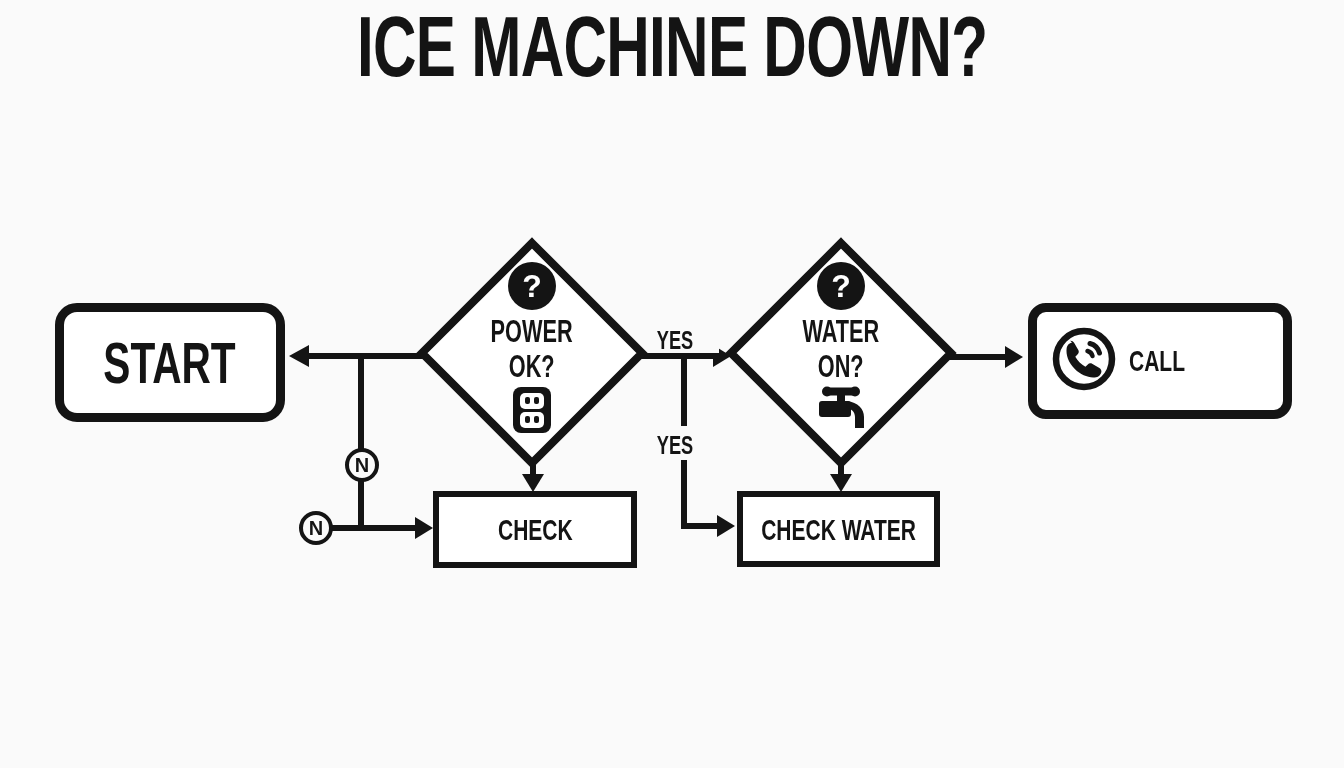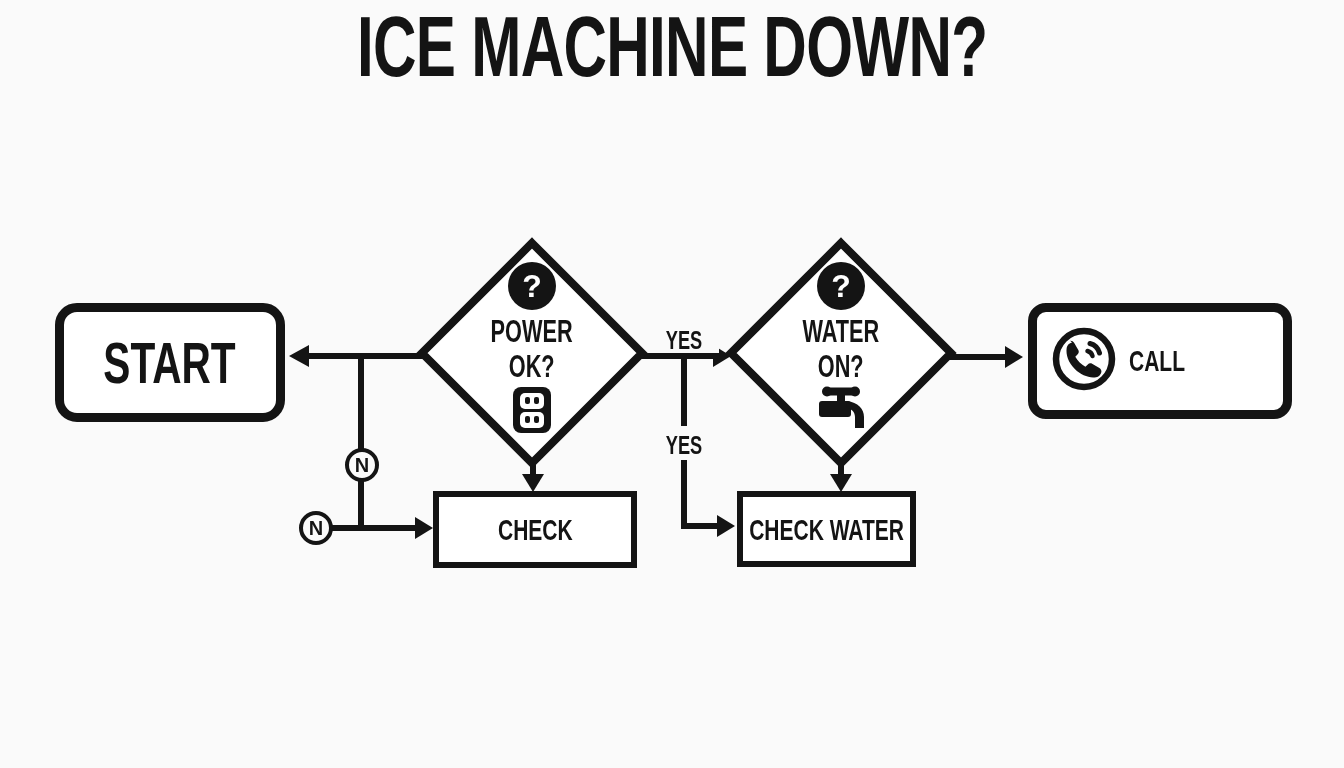--- a/index.html
+++ b/index.html
@@ -26,21 +26,21 @@
   #call-box  { left:1028px; top:303px; width:264px; height:116px; border-radius:18px;
                justify-content:flex-start; padding-left:14px; gap:12px; }
   #call-text { font-size:30px; font-weight:700; line-height:36px; text-align:left; }
 
   .small-box {
     position:absolute; background:#ffffff; border:6px solid #141414;
     display:flex; flex-direction:row; align-items:center; justify-content:center;
     font-size:30px; font-weight:700; line-height:31px; color:#141414; text-align:center;
   }
   #check-plug-box  { left:433px; top:491px; width:204px; height:77px; }
-  #check-water-box { left:737px; top:491px; width:179px; height:76px; }
+  #check-water-box { left:737px; top:491px; width:203px; height:76px; }
 
   .diamond-content {
     position:absolute; width:200px; display:flex; flex-direction:column; align-items:center;
     color:#141414; font-weight:700; font-size:31px; line-height:35px; text-align:center;
   }
   #power-content { left:432px; top:262px; }
   #water-content { left:741px; top:262px; }
 
   .q-circle {
     width:48px; height:48px; border-radius:50%; background:#141414; color:#ffffff;
@@ -58,21 +58,21 @@
 
   .ncircle {
     position:absolute; width:34px; height:34px; border:4.5px solid #141414; border-radius:50%;
     background:#fafafa; color:#141414; display:flex; align-items:center; justify-content:center;
     font-size:20px; font-weight:700;
   }
   #ncircle-upper { left:345px; top:448px; }
   #ncircle-lower { left:299px; top:511px; }
 
   .yeslabel {
-    position:absolute; width:70px; text-align:center;
+    position:absolute; width:70px; text-align:left;
     font-size:26px; font-weight:700; color:#141414; line-height:26px; background:#fafafa;
   }
   #yes-between { left:649px; top:327px; }
   #yes-branch  { left:649px; top:432px; }
 </style>
 </head>
 <body>
 
 <div id="canvas">
 

